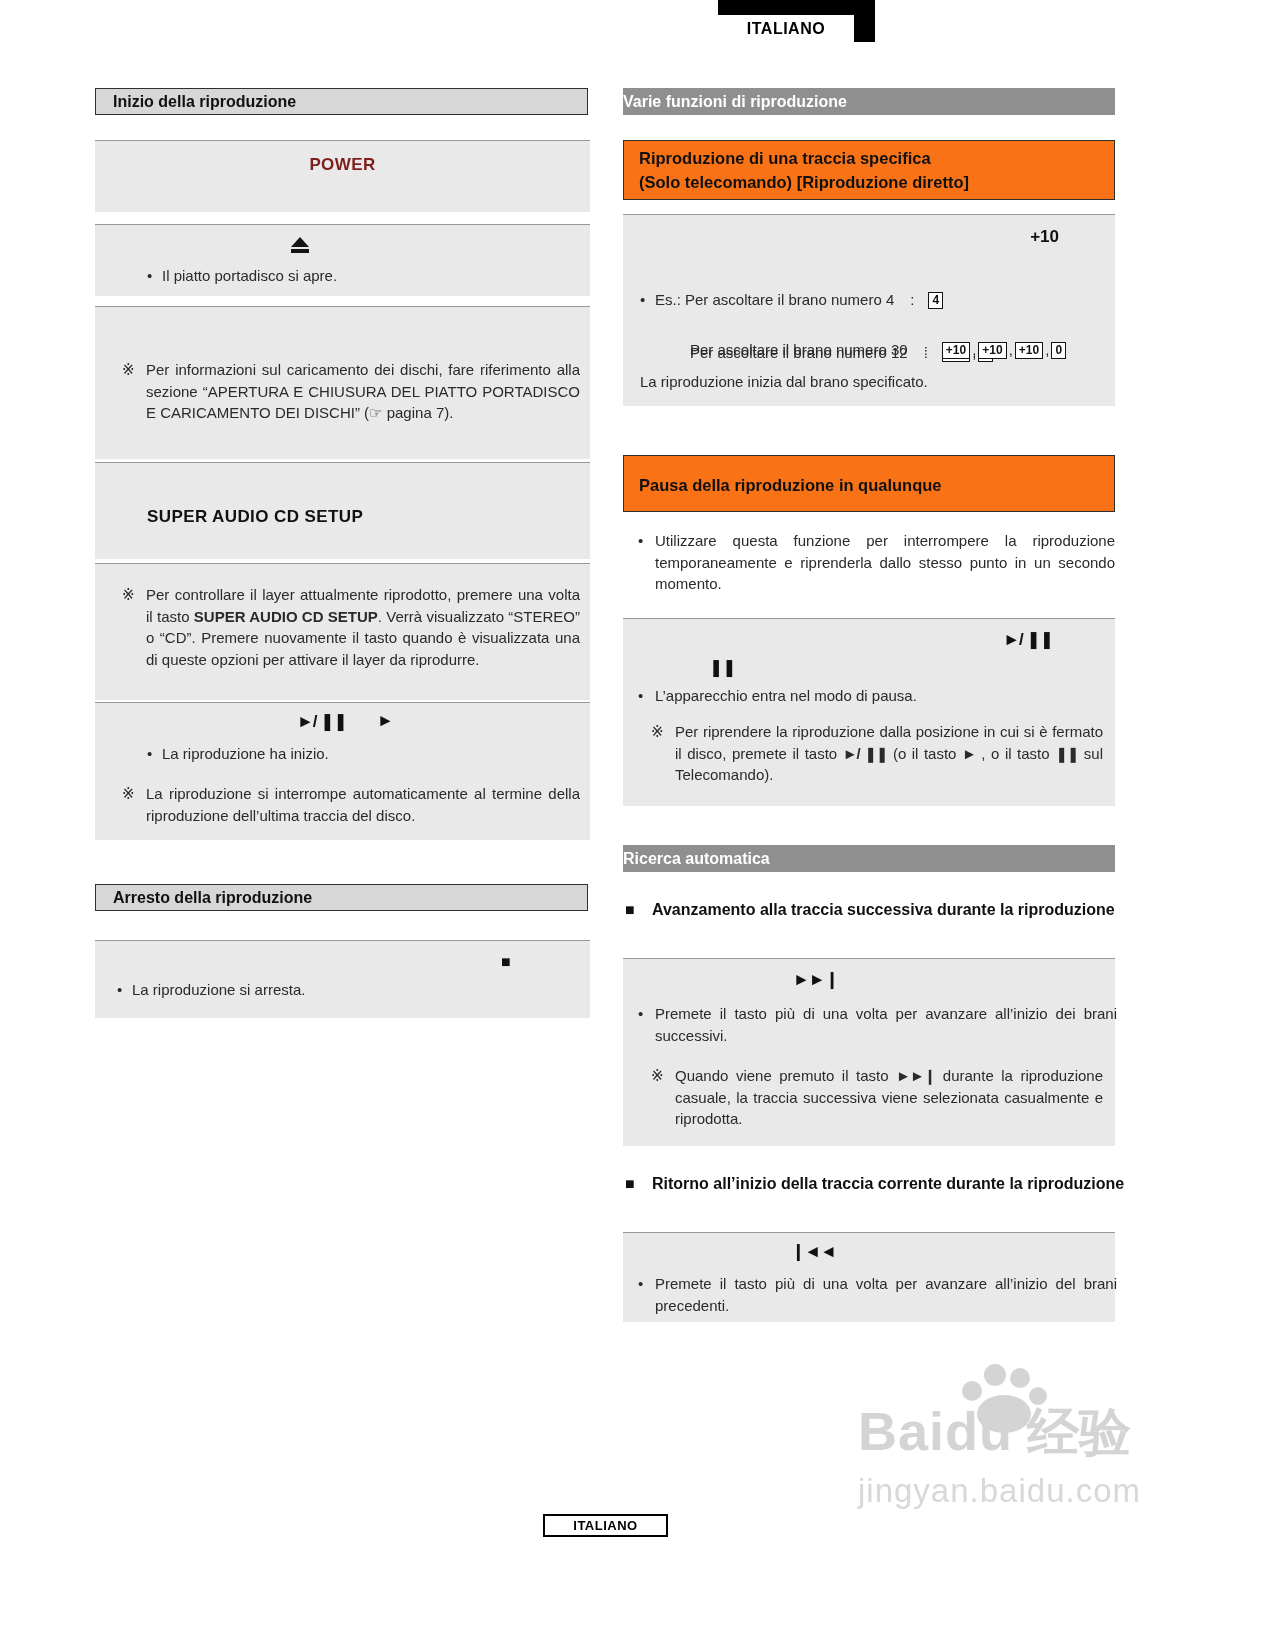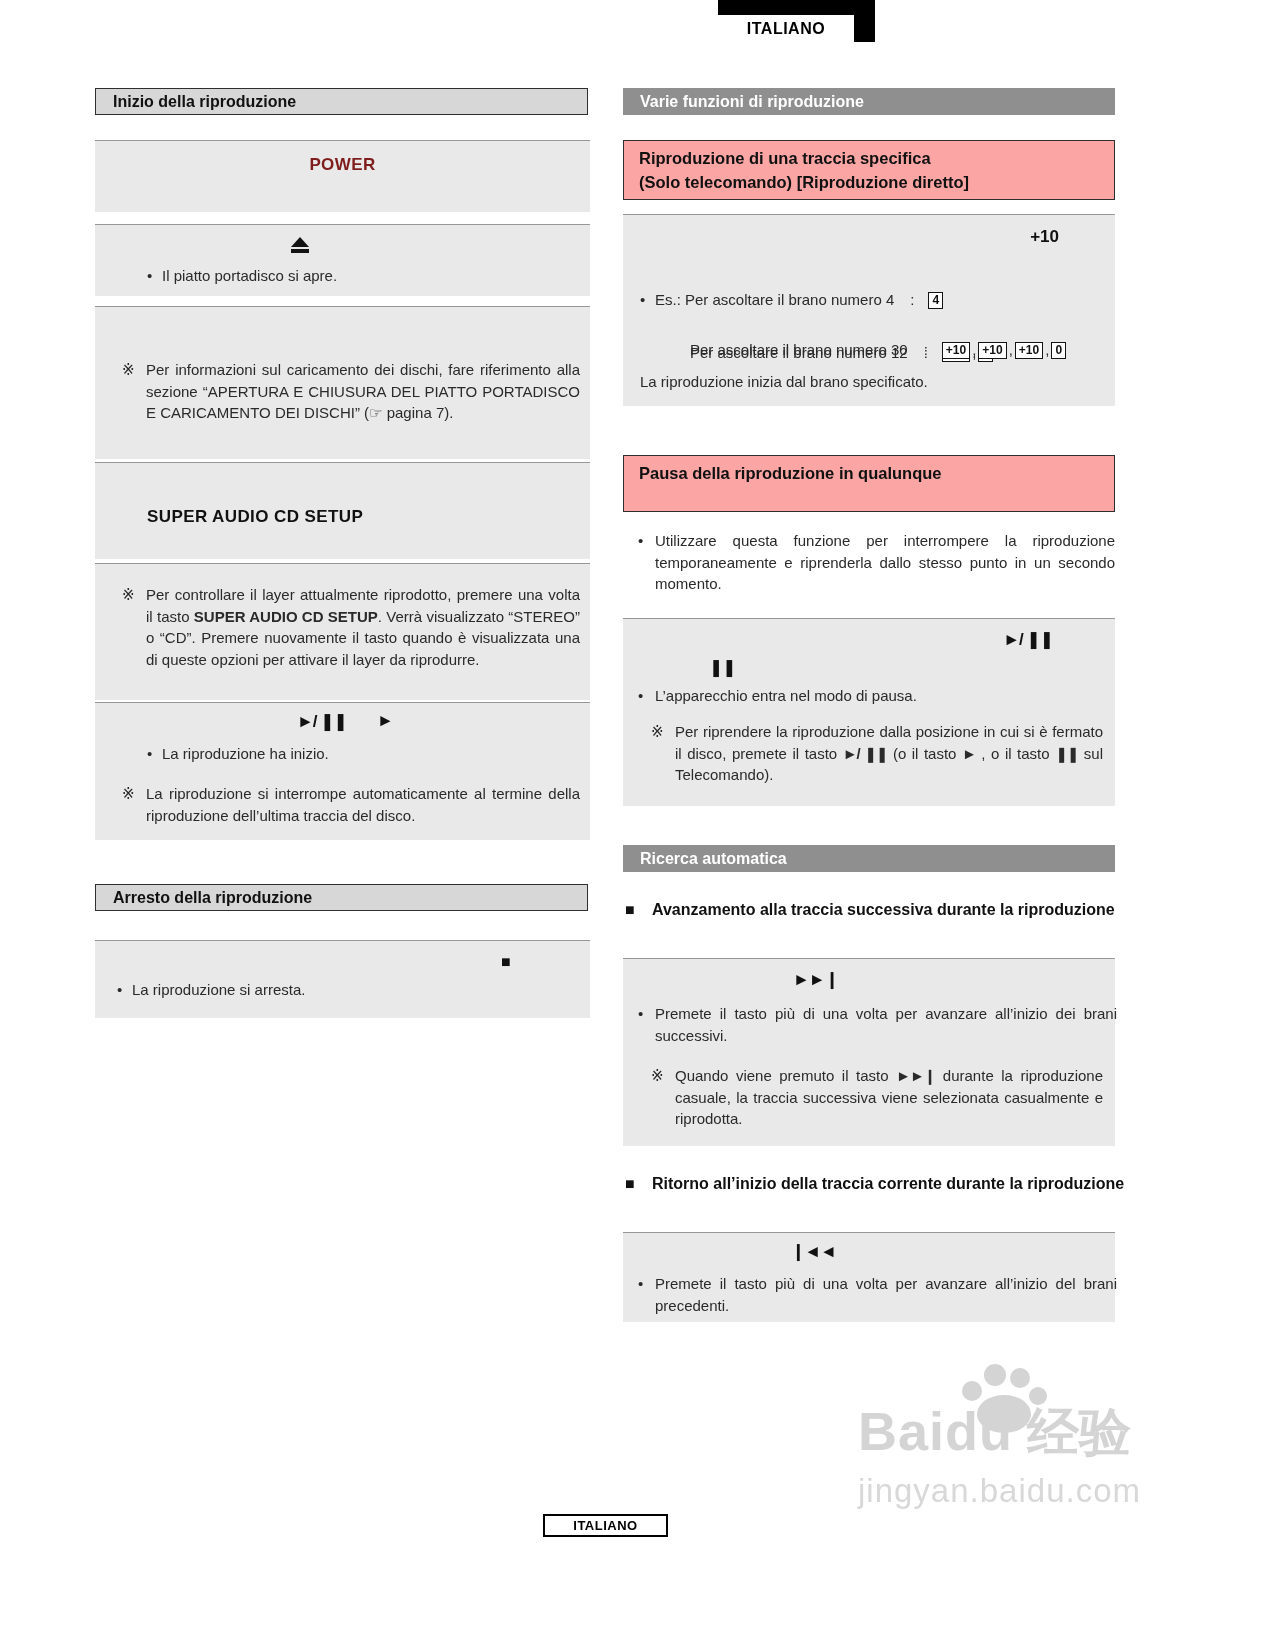--- a/index.html
+++ b/index.html
@@ -2,22 +2,22 @@
 <html><head>
 <meta charset="utf-8">
 <style>
   html,body{margin:0;padding:0;background:#ffffff;}
   .page{position:relative;width:1141px;height:1652px;background:#fff;
         font-family:"Liberation Sans","DejaVu Sans",sans-serif;color:#262626;overflow:hidden;}
   .graybox{position:absolute;background:#e9e9e9;border-top:1px solid #979797;box-sizing:border-box;}
   .sec-light{position:absolute;background:#d7d7d7;border:1px solid #2f2f2f;box-sizing:border-box;
              height:27px;display:flex;align-items:center;padding-left:17px;font-weight:bold;font-size:16px;color:#111;}
   .sec-dark{position:absolute;background:#8f8f8f;box-sizing:border-box;height:27px;display:flex;
-            align-items:center;padding-left:17px;font-weight:bold;font-size:16px;color:#fff;}
-  .subhead{position:absolute;background:#fca5a5;border:1px solid #2f2f2f;box-sizing:border-box;
+            align-items:center;font-weight:bold;font-size:16px;color:#fff;}
+  .subhead{position:absolute;background:#f97316;border:1px solid #2f2f2f;box-sizing:border-box;
            font-weight:bold;font-size:16.5px;line-height:24px;padding:5px 10px 4px 15px;color:#111;}
   .txt{font-size:15px;line-height:21.5px;text-align:justify;color:#2a2a2a;}
   .hang{position:relative;padding-left:15px;}
   .hang.note{padding-left:24px;}
   .hang>.mark{position:absolute;left:0;top:0;}
   .b{font-weight:bold;}
   .icon-glyph{position:absolute;font-weight:bold;font-size:17px;color:#111;letter-spacing:-1px;}
   .inline-icon{font-weight:bold;letter-spacing:-1px;}
   .key{display:inline-block;background:#fff;border:1px solid #141414;font-weight:bold;font-size:12px;
        line-height:15px;padding:0 3px;margin:0 2px;vertical-align:1px;color:#111;}
@@ -129,21 +129,21 @@
     </div>
 
     <div class="txt" style="position:absolute;left:67px;top:124px;width:420px;text-align:left;">
       <span>Per ascoltare il brano numero 30</span><span class="colon">:</span><span class="key">+10</span><span>,</span><span class="key">+10</span><span>,</span><span class="key">+10</span><span>,</span><span class="key">0</span>
     </div>
 
     <div class="txt" style="position:absolute;left:17px;top:156px;width:460px;text-align:left;">La riproduzione inizia dal brano specificato.</div>
   </div>
 
   <div class="subhead" style="left:623px;top:455px;width:492px;height:57px;">
-    <span style="display:block;">Pausa della riproduzione in qualunque</span>
+    <span style="display:block;margin-top:12px;">Pausa della riproduzione in qualunque</span>
   </div>
 
   <div class="hang txt" style="position:absolute;left:638px;top:530px;width:460px;padding-left:17px;">
     <span class="mark">•</span>
     <span>Utilizzare questa funzione per interrompere la riproduzione temporaneamente e riprenderla dallo stesso punto in un secondo momento.</span>
   </div>
 
   <div class="graybox" style="left:623px;top:618px;width:492px;height:188px;">
     <span class="icon-glyph" style="right:62px;left:auto;top:10px;">►/ ❚❚</span>
     <span class="icon-glyph" style="left:86px;top:38px;">❚❚</span>

